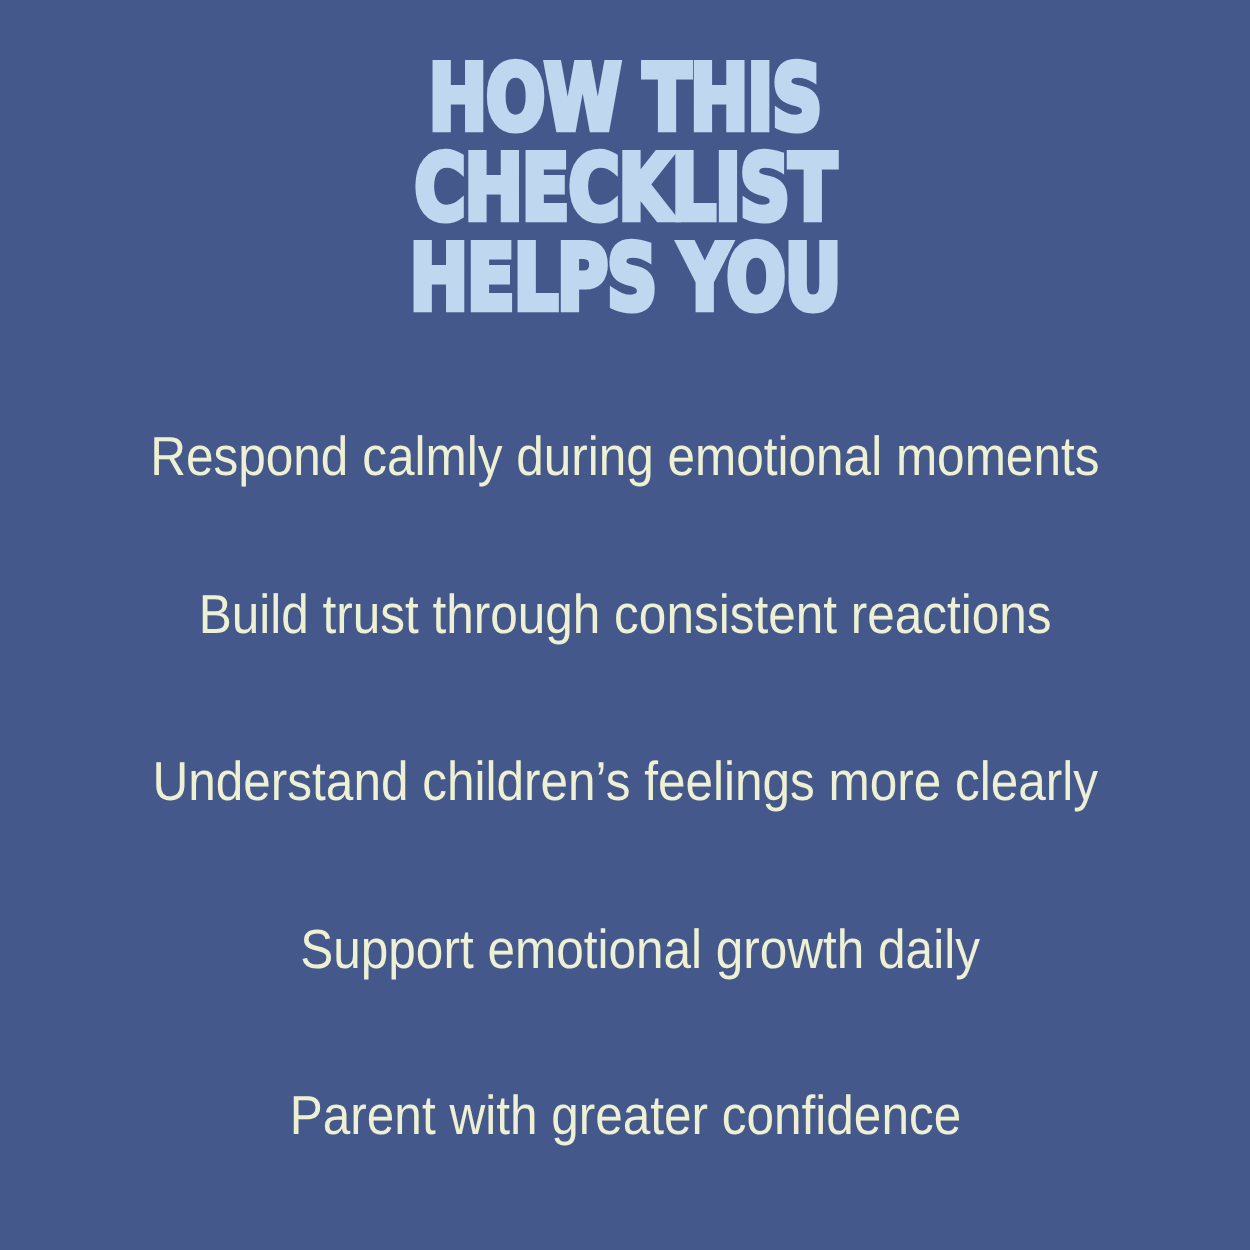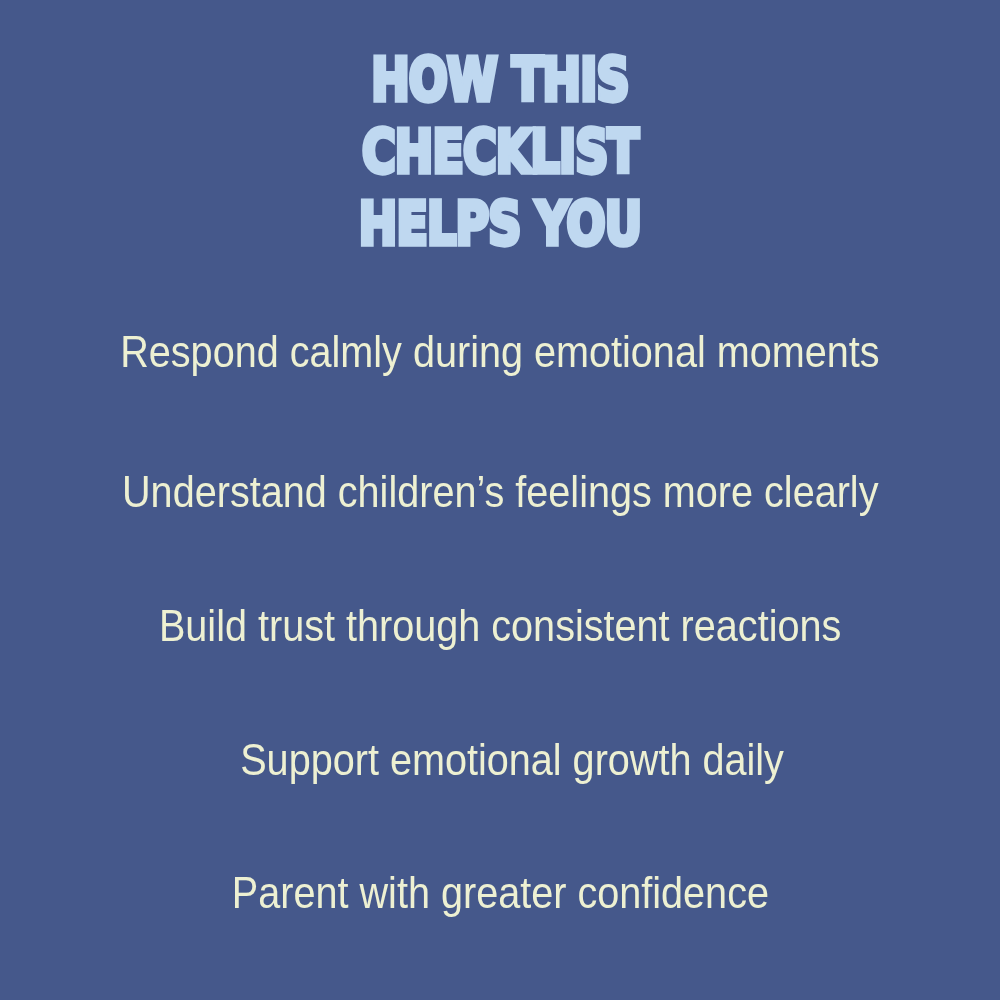--- a/index.html
+++ b/index.html
@@ -26,21 +26,21 @@
   
   #headline {
     position: absolute;
     left: 0;
     right: 0;
     top: 44px;
     text-align: center;
     color: #BFD8F0;
     font-family: "DejaVu Sans", sans-serif;
     font-weight: 700;
-    font-size: 56px;
+    font-size: 68px;
     line-height: 72px;
     letter-spacing: -1px;
     text-transform: uppercase;
     -webkit-text-stroke: 5px #BFD8F0;
     paint-order: stroke fill;
   }
 
   .headline-line {
     display: block;
     white-space: nowrap;
@@ -60,21 +60,21 @@
   .benefit-row {
     position: absolute;
     left: 0;
     right: 0;
     height: 56px;
     display: flex;
     align-items: center;
     justify-content: center;
   }
 
-  .benefit-row:nth-child(1) { top: 4px;  }
+  .benefit-row:nth-child(1) { top: 18px;  }
   .benefit-row:nth-child(2) { top: 144px; }
   .benefit-row:nth-child(3) { top: 278px; }
   .benefit-row:nth-child(4) { top: 412px; margin-left: 25px; }
   .benefit-row:nth-child(5) { top: 545px; }
 
   .benefit-text {
     color: #EDF0D2;
     font-family: "Liberation Sans", sans-serif;
     font-weight: 400;
     font-size: 44px;
@@ -94,24 +94,24 @@
     <span class="headline-line">HOW THIS</span>
     <span class="headline-line">CHECKLIST</span>
     <span class="headline-line">HELPS YOU</span>
   </div>
 
   <div id="benefits">
     <div class="benefit-row">
       <span class="benefit-text">Respond calmly during emotional moments</span>
     </div>
     <div class="benefit-row">
-      <span class="benefit-text">Understand children’s feelings more clearly</span>
+      <span class="benefit-text">Build trust through consistent reactions</span>
     </div>
     <div class="benefit-row">
-      <span class="benefit-text">Build trust through consistent reactions</span>
+      <span class="benefit-text">Understand children’s feelings more clearly</span>
     </div>
     <div class="benefit-row">
       <span class="benefit-text">Support emotional growth daily</span>
     </div>
     <div class="benefit-row">
       <span class="benefit-text">Parent with greater confidence</span>
     </div>
   </div>
 
 </div>

